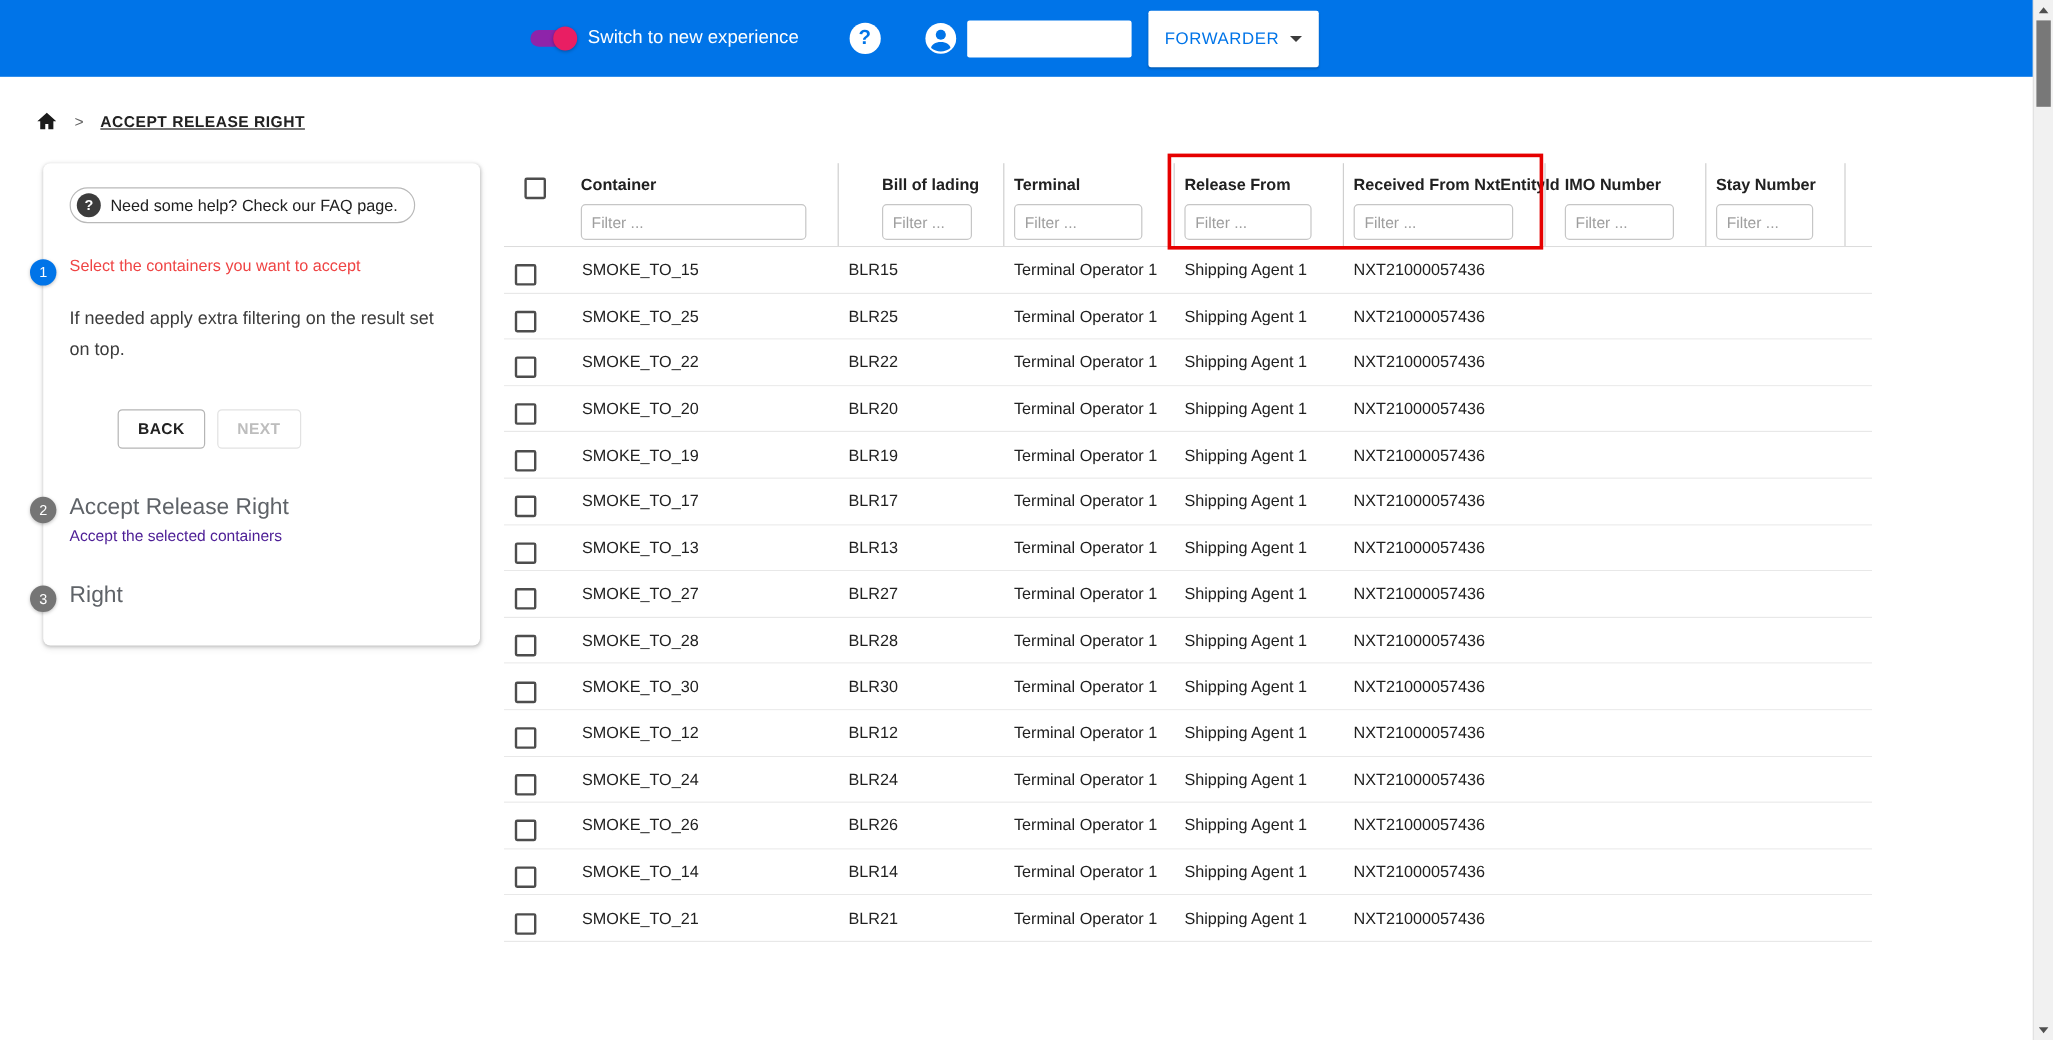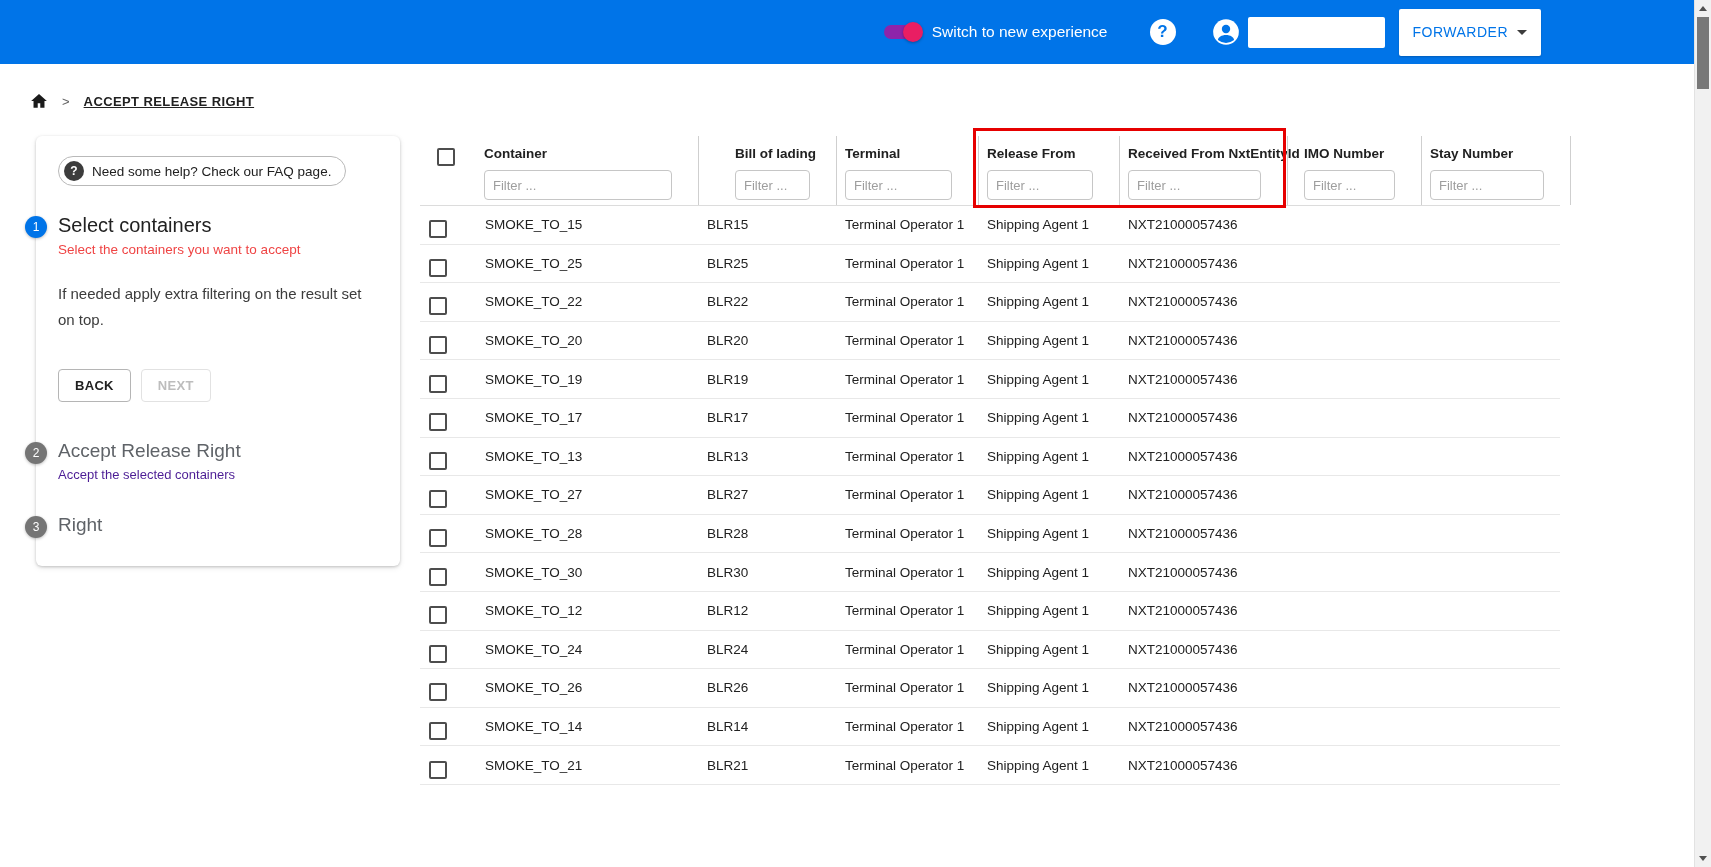--- a/index.html
+++ b/index.html
@@ -8,21 +8,21 @@
     font-family: "Liberation Sans", sans-serif;
     background: #ffffff;
     color: #212121;
     position: relative;
   }
   .page { width: 1711px; height: 867px; position: relative; overflow: hidden; background:#fff; }
 
   
   .topbar {
     height: 64px; background: #0074e8; display: flex; align-items: center;
-    justify-content: flex-end; padding-right: 170px; gap: 0;
+    justify-content: center; padding-right: 170px; gap: 0;
   }
   .toggle { position: relative; width: 36px; height: 14px; border-radius: 7px;
     background: #8e24aa; margin-right: 12px; cursor: pointer; flex: none; }
   .toggle .thumb { position: absolute; right: -3px; top: -3px; width: 20px; height: 20px;
     border-radius: 50%; background: #e91e63; box-shadow: 0 1px 3px rgba(0,0,0,.3); }
   .toggle-label { color: #fff; font-size: 15.5px; margin-right: 42px; }
   .help-icon { width: 26px; height: 26px; border-radius: 50%; background: #fff; color: #0074e8;
     font-weight: 700; font-size: 17px; display: flex; align-items: center; justify-content: center;
     margin-right: 36px; cursor: pointer; flex: none; }
   .account-icon { width: 28px; height: 28px; margin-right: 8px; cursor: pointer; flex: none; }
@@ -61,36 +61,36 @@
   .step-circle.active { background: #0074e8; }
   .step-circle.inactive { background: #757575; }
   .step-title-main { font-size: 20px; font-weight: 500; color: #212121; }
   .step-sub { font-size: 13.5px; color: #ef4444; margin-top: 5px; }
   .step-title-minor { font-size: 19px; font-weight: 400; color: #5f6368; }
   .step-sub-minor { font-size: 13px; color: #4c1d95; margin-top: 5px; }
   .para { font-size: 15px; color: #3c3c3c; line-height: 26px; margin-top: 24px; max-width: 326px; }
   .btn-row { margin-top: 36px; display: flex; gap: 10px; }
   .btn { font-family: "Liberation Sans", sans-serif; font-size: 13px; font-weight: 600;
     letter-spacing: .3px; padding: 8px 16px; border-radius: 4px; background: #fff; cursor: pointer; }
-  .btn.back { border: 1px solid #b5b5b5; color: #212121; }
+  .btn.back { border: 1px solid #b5b5b5; color: #212121; margin-left: 40px; }
   .btn.next { border: 1px solid #e2e2e2; color: #bdbdbd; cursor: default; }
   .step-2 { margin-top: 38px; }
   .step-3 { margin-top: 32px; }
 
   
   .table-wrap { margin-left: 20px; position: relative; width: 1140px; flex: none; }
   .thead { display: flex; border-bottom: 1px solid #dcdcdc; height: 70px; background: #fff; }
   .hcell { padding: 6px 0 10px 8px; }
   .hcell.sep { border-left: 1px solid #cfcfcf; }
   .hcell.last { border-right: 1px solid #cfcfcf; }
   .cbcell { width: 56px; padding: 12px 0 0 17px; flex: none; }
   .c0 { width: 222px; flex: none; } .c1 { width: 138px; flex: none; padding-left: 36px; }
   .c2 { width: 142px; flex: none; } .c3 { width: 141px; flex: none; }
   .c4 { width: 168px; flex: none; } .c5 { width: 134px; flex: none; padding-left: 16px; }
-  .c6 { width: 150px; flex: none; }
+  .c6 { width: 117px; flex: none; }
   .hlabel { font-size: 13.5px; font-weight: 700; color: #212121; margin: 4px 0 9px 0; white-space: nowrap; }
   .filter-input { width: calc(100% - 26px); height: 30px; border: 1px solid #c6c6c6; border-radius: 4px;
     padding: 0 8px; font-family: "Liberation Sans", sans-serif; font-size: 13px; color: #333;
     background: #fff; outline: none; }
   .filter-input::placeholder { color: #9e9e9e; }
   .trow { display: flex; align-items: center; height: 38.6px; border-bottom: 1px solid #e8e8e8; background: #fff; }
   .tcell { font-size: 13.5px; color: #212121; padding-left: 9px; white-space: nowrap; overflow: hidden; }
   .checkbox { width: 18px; height: 18px; border: 2px solid #4d4d4d; border-radius: 2px;
     display: inline-block; background: #fff; cursor: pointer; }
   .annotation-box { position: absolute; left: 553px; top: -8px; width: 313px; height: 80px;
@@ -143,21 +143,20 @@
   <main class="content">
 
     <aside class="wizard-card">
       <div class="faq-pill">
         <span class="faq-icon">?</span>
         <span class="faq-text">Need some help? Check our FAQ page.</span>
       </div>
 
       <div class="step step-1">
         <span class="step-circle active">1</span>
-        <div class="step-title-main">Select containers</div>
         <div class="step-sub">Select the containers you want to accept</div>
       </div>
 
       <p class="para">If needed apply extra filtering on the result set on top.</p>
 
       <div class="btn-row">
         <button class="btn back">BACK</button>
         <button class="btn next" disabled="">NEXT</button>
       </div>
 

